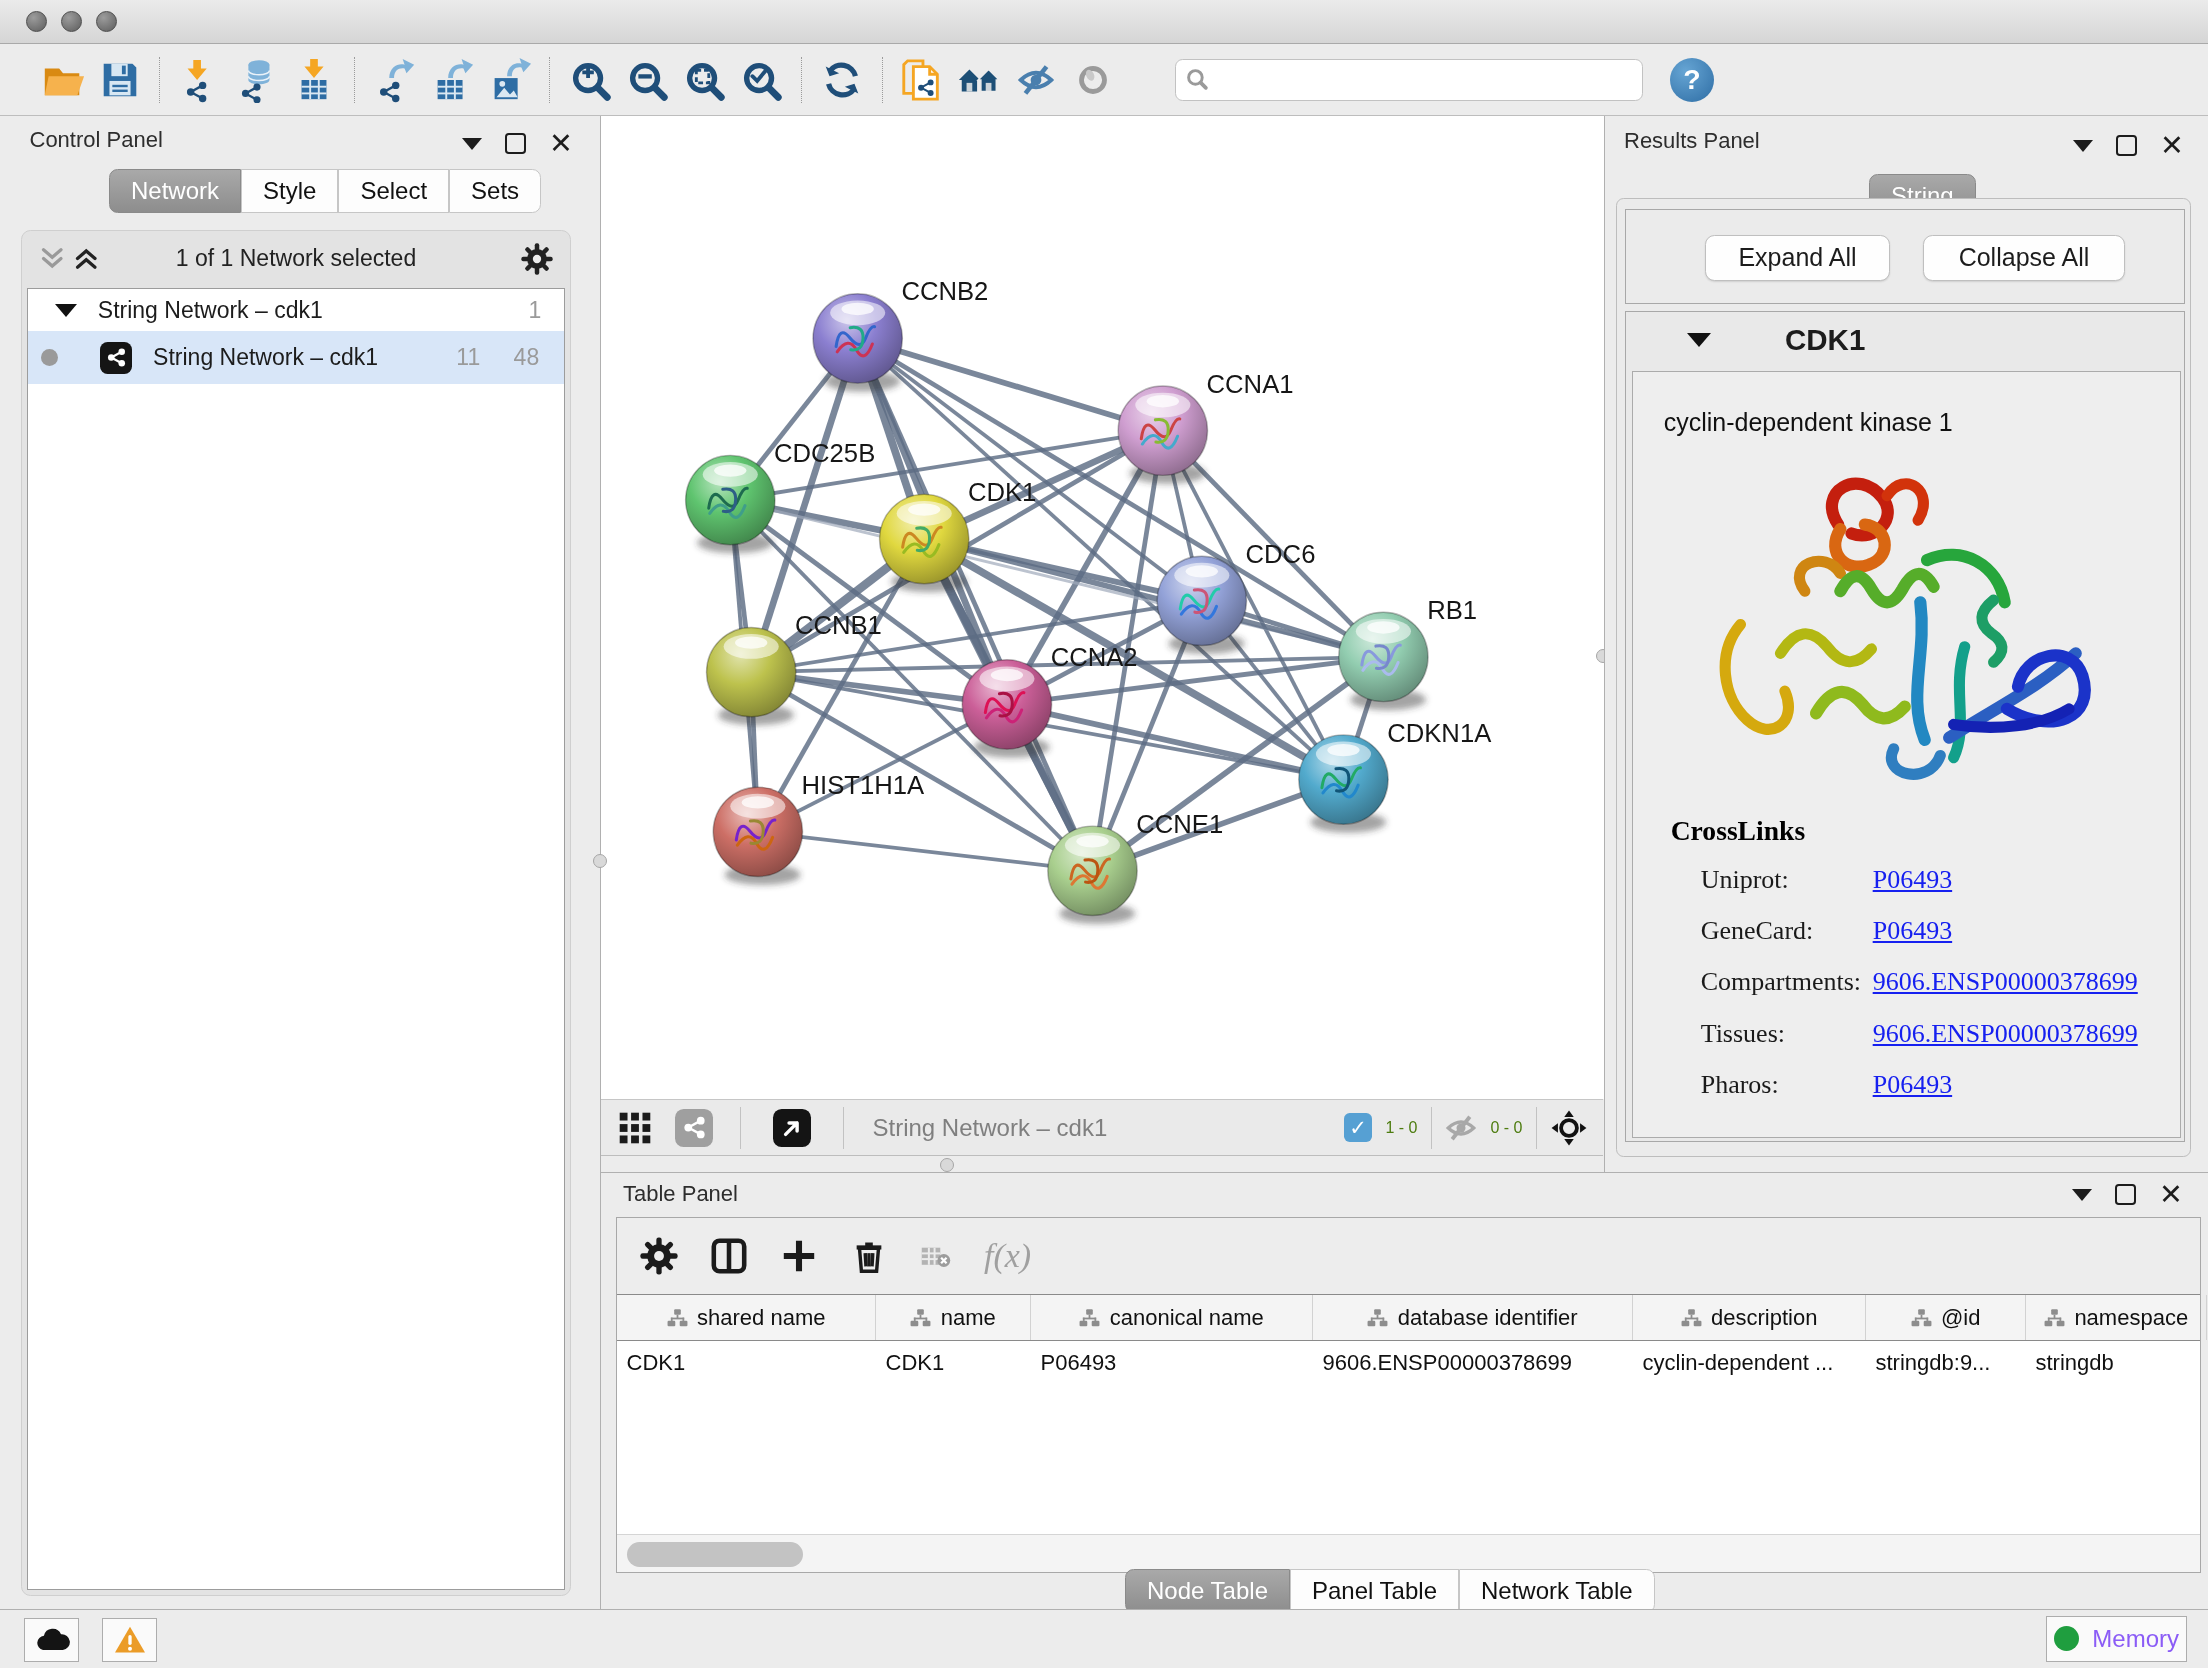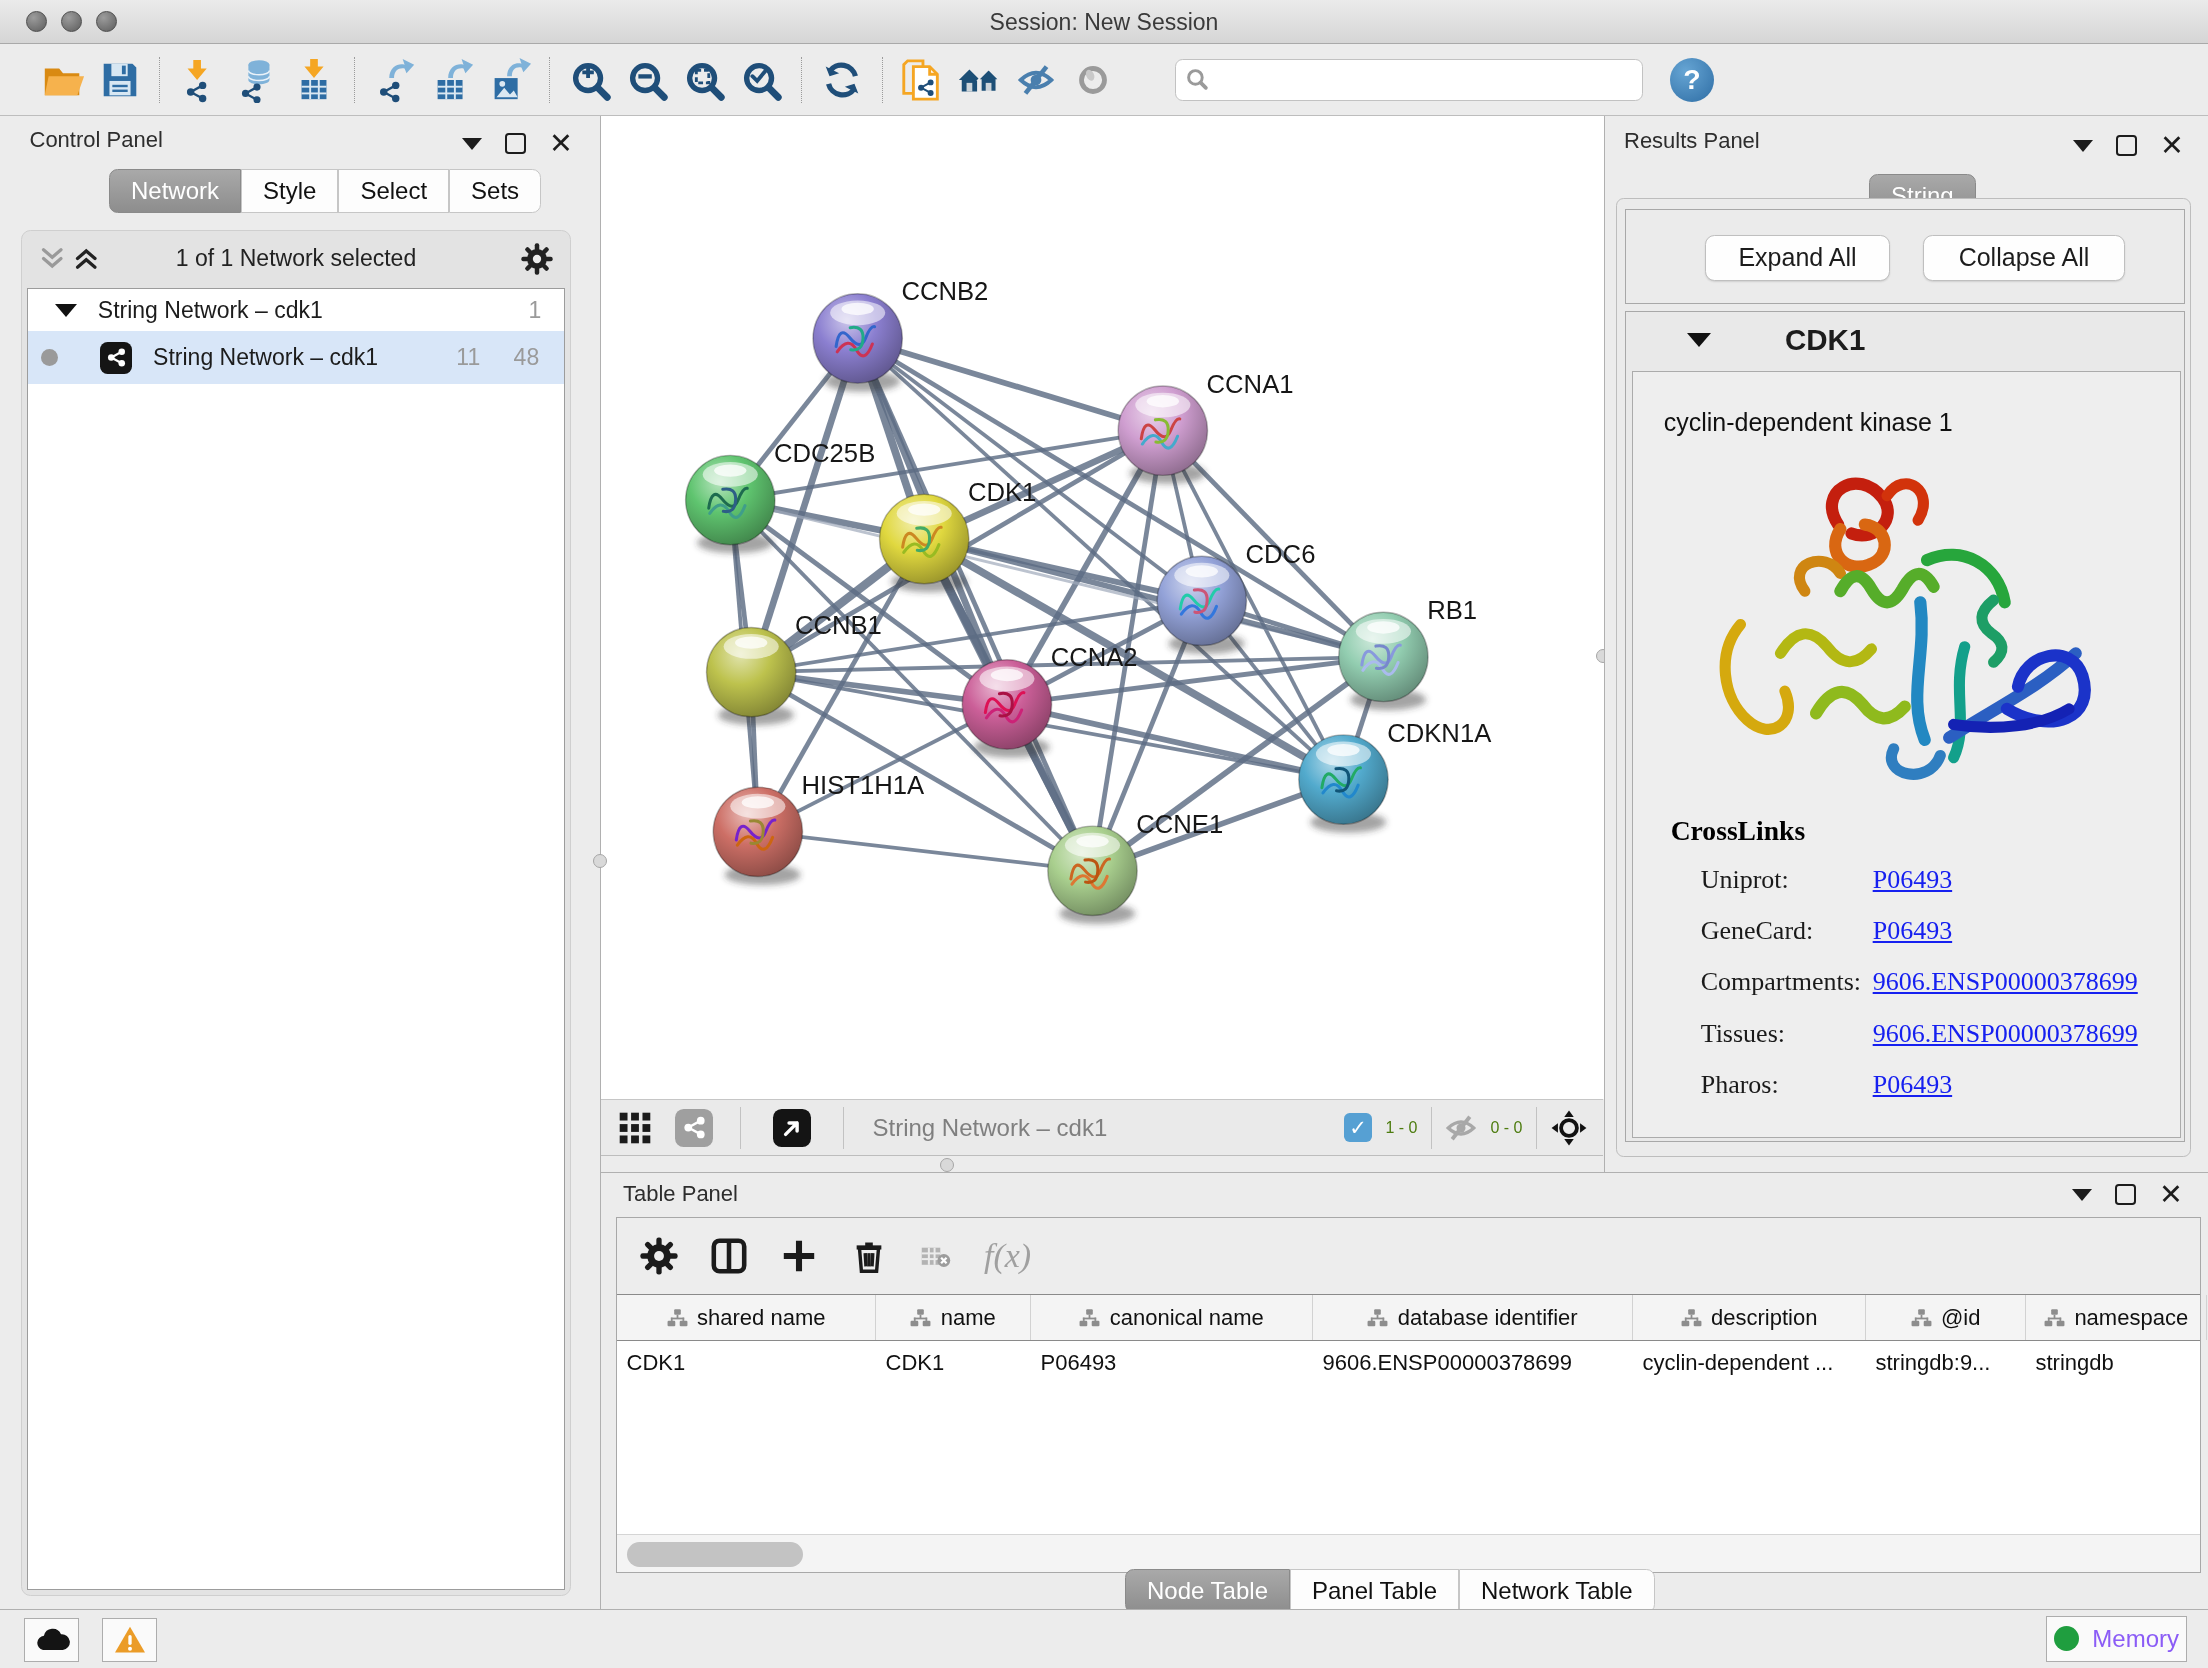--- a/index.html
+++ b/index.html
@@ -166,21 +166,20 @@
     </g>
   </defs>
 </svg>
 
 <div id="app">
 
   <div id="titlebar">
     <div class="tl" style="left:26px"></div>
     <div class="tl" style="left:61px"></div>
     <div class="tl" style="left:96px"></div>
-    <div id="win-title">Session: New Session</div>
   </div>
 
   <div id="toolbar">
     <div class="tbtn" style="margin-left:34px">
       <svg viewBox="0 0 48 48">
         <path d="M5,12 h15 l4,5 h17 v6 h-36 z" fill="#d98a12"></path>
         <path d="M5,23 h36 v17 h-36 z" fill="#d98a12"></path>
         <path d="M9,20 h37 l-7,20 h-34 z" fill="#f6b24d"></path>
       </svg>
     </div>

